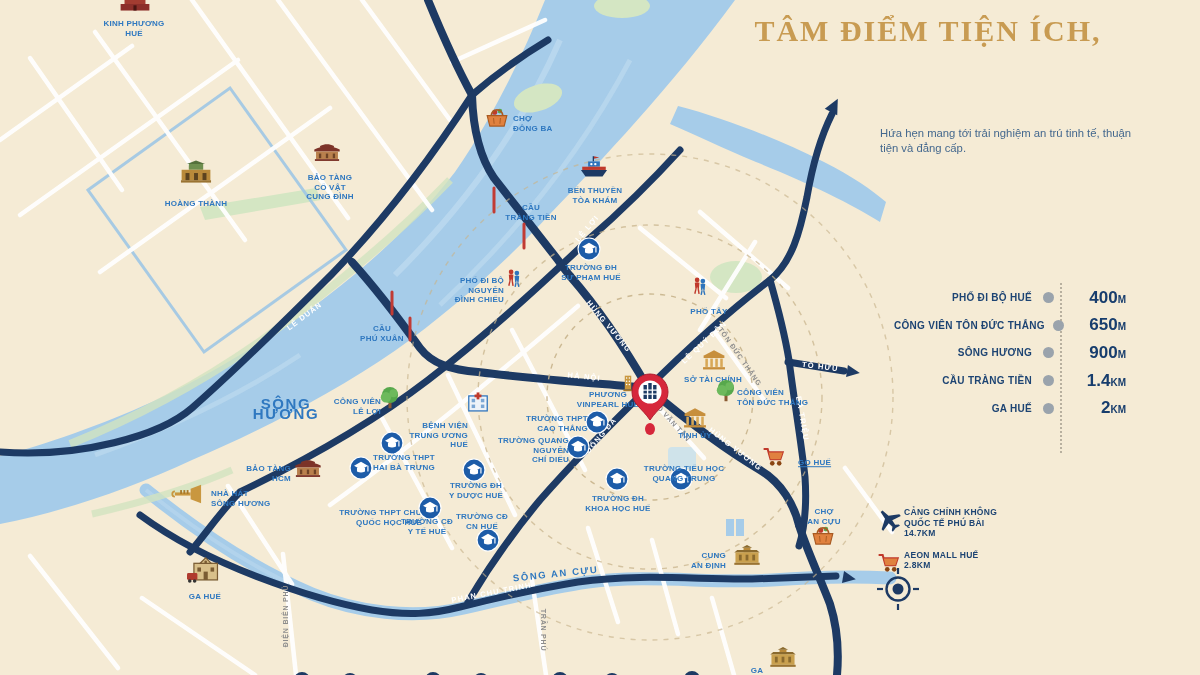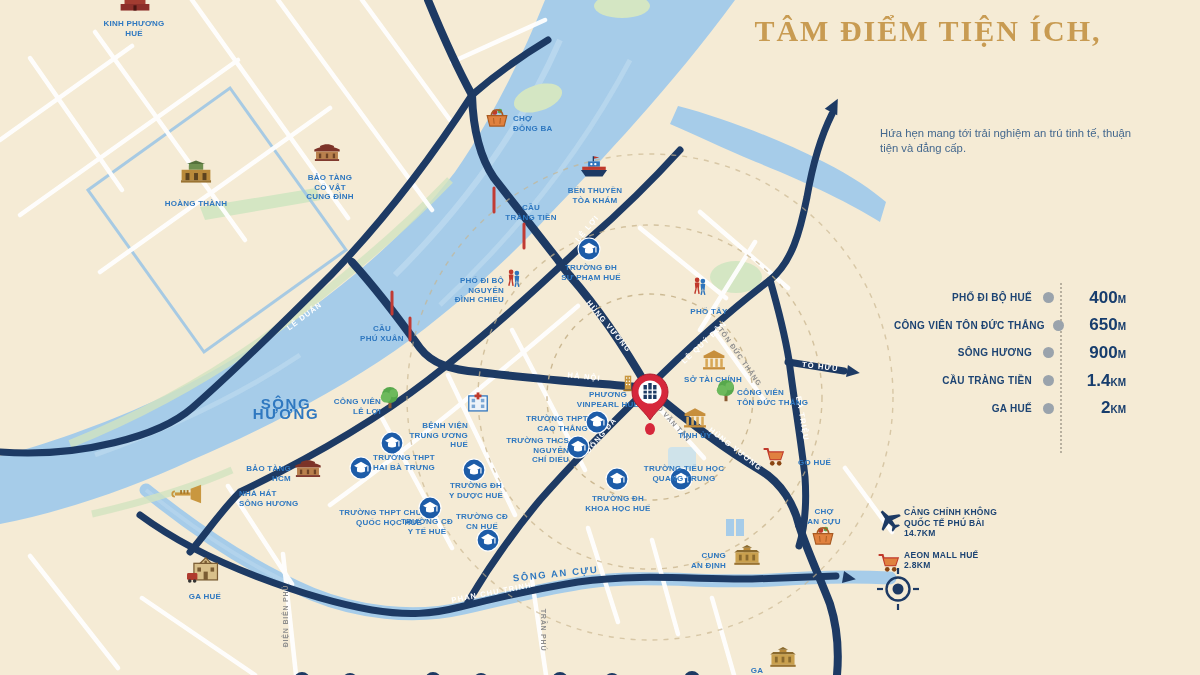--- a/index.html
+++ b/index.html
@@ -316,21 +316,21 @@
     <line x1="6" y1="-2" x2="6" y2="3" stroke="#fff" stroke-width="1"></line>
         </svg></div>
       <div class="poi-label align-r" style="left: 588px; top: 424px;">TRƯỜNG THPT
 CAO THẮNG</div>
       <div class="poi-icon" style="left: 578px; top: 449px;"><svg width="30" height="30" viewBox="-13 -13 26 26">
           <circle r="9.5" fill="#1d5ca8" stroke="#fff" stroke-width="1"></circle>
     <path d="M-6,-2 L0,-5.5 L6,-2 L0,1.5 Z" fill="#fff"></path>
     <path d="M-3.5,0 L-3.5,3 Q0,5 3.5,3 L3.5,0" fill="#fff"></path>
     <line x1="6" y1="-2" x2="6" y2="3" stroke="#fff" stroke-width="1"></line>
         </svg></div>
-      <div class="poi-label align-r" style="left: 569px; top: 450px;">TRƯỜNG THCS
+      <div class="poi-label align-r" style="left: 569px; top: 450px;">TRƯỜNG QUANG
 NGUYỄN
 CHÍ DIỂU</div>
       <div class="poi-icon" style="left: 478px; top: 406px;"><svg width="30" height="30" viewBox="-13 -13 26 26">
           <rect x="-8" y="-7" width="16" height="13" fill="#eef3f8" stroke="#2e74bc" stroke-width="1.1"></rect>
     <rect x="-5.5" y="-4.5" width="3" height="3" fill="#7ba7d4"></rect>
           <rect x="2.5" y="-4.5" width="3" height="3" fill="#7ba7d4"></rect>
     <rect x="-5.5" y="0.5" width="3" height="3" fill="#7ba7d4"></rect>
           <rect x="2.5" y="0.5" width="3" height="3" fill="#7ba7d4"></rect>
     <rect x="-1.2" y="-10" width="2.4" height="6" fill="#c0392b"></rect>
           <rect x="-3" y="-8.2" width="6" height="2.4" fill="#c0392b"></rect>
@@ -360,21 +360,21 @@
       <div class="poi-label align-r" style="left: 291px; top: 474px;">BẢO TÀNG
 HCM</div>
       <div class="poi-icon" style="left: 188px; top: 496px;"><svg width="34" height="34" viewBox="-13 -13 26 26">
           <line x1="-10" y1="0" x2="2" y2="0" stroke="#c9973f" stroke-width="2.4"></line>
     <path d="M2,-4 L10,-7 L10,7 L2,4 Z" fill="#c9973f"></path>
     <rect x="-6" y="-3" width="1.4" height="3" fill="#a87a2c"></rect>
           <rect x="-3.5" y="-3" width="1.4" height="3" fill="#a87a2c"></rect>
     <rect x="-1" y="-3" width="1.4" height="3" fill="#a87a2c"></rect>
     <path d="M-10,-2 A2,2 0 1 0 -10,2" fill="none" stroke="#c9973f" stroke-width="1.4"></path>
         </svg></div>
-      <div class="poi-label align-l" style="left: 211px; top: 499px; margin-left: 28px;">NHÀ HÁT
+      <div class="poi-label align-l" style="left: 211px; top: 499px;">NHÀ HÁT
 SÔNG HƯƠNG</div>
       <div class="poi-icon" style="left: 392px; top: 445px;"><svg width="30" height="30" viewBox="-13 -13 26 26">
           <circle r="9.5" fill="#1d5ca8" stroke="#fff" stroke-width="1"></circle>
     <path d="M-6,-2 L0,-5.5 L6,-2 L0,1.5 Z" fill="#fff"></path>
     <path d="M-3.5,0 L-3.5,3 Q0,5 3.5,3 L3.5,0" fill="#fff"></path>
     <line x1="6" y1="-2" x2="6" y2="3" stroke="#fff" stroke-width="1"></line>
         </svg></div>
       <div class="poi-label align-c" style="left: 404px; top: 463px;">TRƯỜNG THPT
 HAI BÀ TRƯNG</div>
       <div class="poi-icon" style="left: 361px; top: 470px;"><svg width="30" height="30" viewBox="-13 -13 26 26">
@@ -424,21 +424,21 @@
     <line x1="6" y1="-2" x2="6" y2="3" stroke="#fff" stroke-width="1"></line>
         </svg></div>
       <div class="poi-label align-c" style="left: 684px; top: 474px;">TRƯỜNG TIỂU HỌC
 QUANG TRUNG</div>
       <div class="poi-icon" style="left: 774px; top: 459px;"><svg width="30" height="30" viewBox="-13 -13 26 26">
           <path d="M-9,-7 L-5.5,-7 L-3,2 L5.5,2 L7.5,-4 L-4.5,-4" fill="none" stroke="#c0392b" stroke-width="1.8"></path>
     <path d="M-4.5,-4 L7.5,-4 L5.5,2 L-3,2 Z" fill="#e0813f"></path>
     <circle cx="-1.5" cy="5.5" r="2" fill="#8a4513"></circle>
           <circle cx="4.5" cy="5.5" r="2" fill="#8a4513"></circle>
         </svg></div>
-      <div class="poi-label align-l" style="left: 798px; top: 463px;">GO HUẾ</div>
+      <div class="poi-label align-l" style="left: 798px; top: 463px; text-decoration: underline;">GO HUẾ</div>
       <div class="poi-icon" style="left: 823px; top: 538px;"><svg width="30" height="30" viewBox="-13 -13 26 26">
           <circle cx="-2" cy="-5" r="2.2" fill="#c0392b"></circle>
           <circle cx="2.5" cy="-6" r="2" fill="#57a84c"></circle>
     <path d="M-8.5,-2 L8.5,-2 L6.2,7 L-6.2,7 Z" fill="#e0813f" stroke="#a85a22" stroke-width="1"></path>
     <path d="M-5,-2 A5,5 0 0 1 5,-2" fill="none" stroke="#a85a22" stroke-width="1.5"></path>
     <line x1="-3" y1="0" x2="-2.5" y2="5" stroke="#a85a22" stroke-width="0.8"></line>
     <line x1="3" y1="0" x2="2.5" y2="5" stroke="#a85a22" stroke-width="0.8"></line>
         </svg></div>
       <div class="poi-label align-c" style="left: 824px; top: 517px;">CHỢ
 AN CỰU</div>

